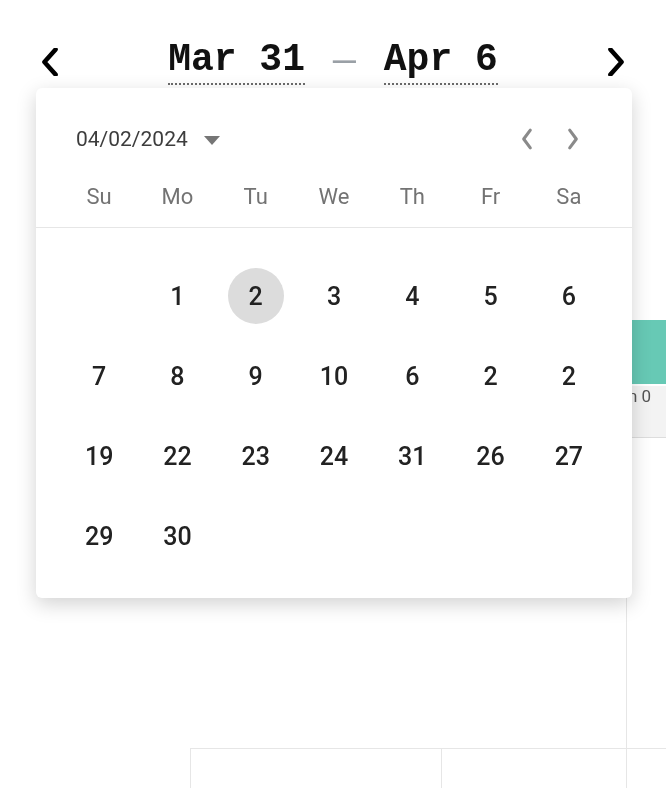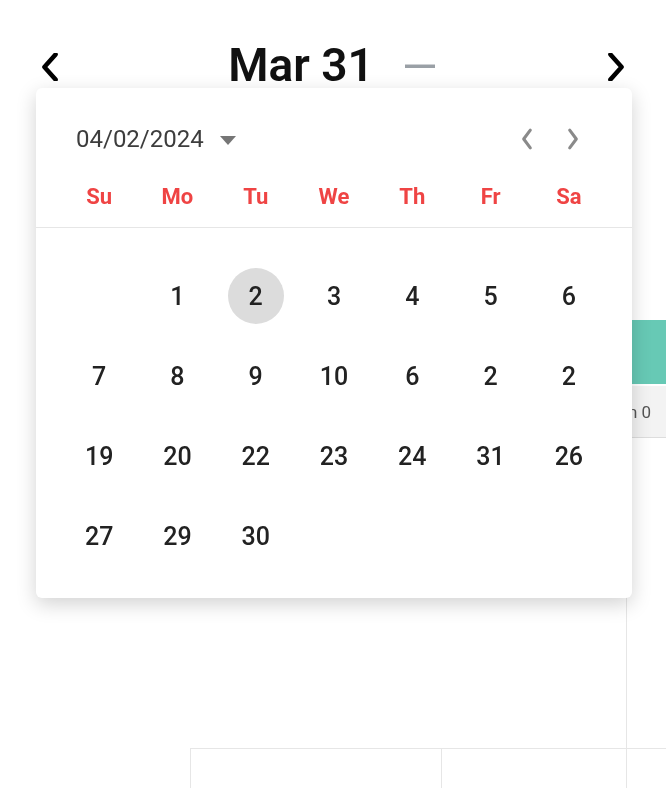--- a/index.html
+++ b/index.html
@@ -25,24 +25,25 @@
       justify-content: center;
       cursor: pointer;
       color: #000;
     }
     .nav-chevron svg { width: 18px; height: 28px; }
     .date-range {
       flex: 1;
       display: flex;
       align-items: center;
       justify-content: center;
-      font-size: 46px;
+      font-size: 38px;
       font-weight: 600;
       color: #111;
       gap: 28px;
+      font-family: Liberation Mono, monospace;
     }
     .date-range .dash { color: #9aa0a6; font-weight: 400; }
     .date-range .dated {
       border-bottom: 2px dotted #6b6b6b;
       padding-bottom: 2px;
     }
 
     
     .datepicker {
       position: absolute;
@@ -52,21 +53,21 @@
       background: #fff;
       border-radius: 6px;
       box-shadow: 0 6px 20px rgba(0,0,0,0.18);
     }
     .dp-header {
       display: flex;
       align-items: center;
       padding: 28px 36px 22px 40px;
     }
     .dp-date {
-      font-size: 24px;
+      font-size: 21px;
       font-weight: 400;
       color: #3d3d3d;
       display: flex;
       align-items: center;
       gap: 10px;
       cursor: pointer;
     }
     .triangle-down {
       width: 0; height: 0;
       border-left: 8px solid transparent;
@@ -84,22 +85,22 @@
     .dp-nav svg { width: 14px; height: 22px; }
 
     .dp-weekdays {
       display: grid;
       grid-template-columns: repeat(7, 1fr);
       padding: 0 24px 18px 24px;
       text-align: center;
     }
     .dp-weekdays div {
       font-size: 22px;
-      color: #ef4444;
-      font-weight: 700;
+      color: #737373;
+      font-weight: 400;
     }
     .dp-divider {
       height: 1px;
       background: #e6e6e6;
       margin: 0;
     }
     .dp-grid {
       display: grid;
       grid-template-columns: repeat(7, 1fr);
       grid-auto-rows: 80px;
@@ -141,21 +142,21 @@
       border-bottom-left-radius: 3px;
     }
     .bg-strip {
       position: absolute;
       right: 0;
       top: 386px;
       width: 40px;
       height: 52px;
       background: #f3f3f3;
       display: flex;
-      align-items: center;
+      align-items: flex-start;
       justify-content: flex-start;
       padding-left: 2px;
       font-size: 17px;
       color: #555;
       border-bottom: 1px solid #ddd;
     }
     .bg-col-border {
       position: absolute;
       right: 0;
       top: 440px;
@@ -198,20 +199,21 @@
 
 <div class="header-row">
   <div class="nav-chevron">
     <svg viewBox="0 0 12 20">
         <path d="M10 1 L2 10 L10 19" stroke="#000" stroke-width="3.2" fill="none" stroke-linecap="round" stroke-linejoin="round"></path>
       </svg>
   </div>
   <div class="date-range">
     <span class="dated">Mar 31</span>
     <span class="dash">—</span>
+    <span class="dated">Apr 6</span>
   </div>
   <div class="nav-chevron">
     <svg viewBox="0 0 12 20">
         <path d="M2 1 L10 10 L2 19" stroke="#000" stroke-width="3.2" fill="none" stroke-linecap="round" stroke-linejoin="round"></path>
       </svg>
   </div>
 </div>
 
 <div class="datepicker">
   <div class="dp-header">
@@ -282,23 +284,20 @@
       <div class="dp-cell">
         <div class="dp-day">2</div>
       </div>
       <div class="dp-cell">
         <div class="dp-day">2</div>
       </div>
       <div class="dp-cell">
         <div class="dp-day">19</div>
       </div>
       <div class="dp-cell">
-        <div class="dp-day">20</div>
-      </div>
-      <div class="dp-cell">
         <div class="dp-day">22</div>
       </div>
       <div class="dp-cell">
         <div class="dp-day">23</div>
       </div>
       <div class="dp-cell">
         <div class="dp-day">24</div>
       </div>
       <div class="dp-cell">
         <div class="dp-day">31</div>

